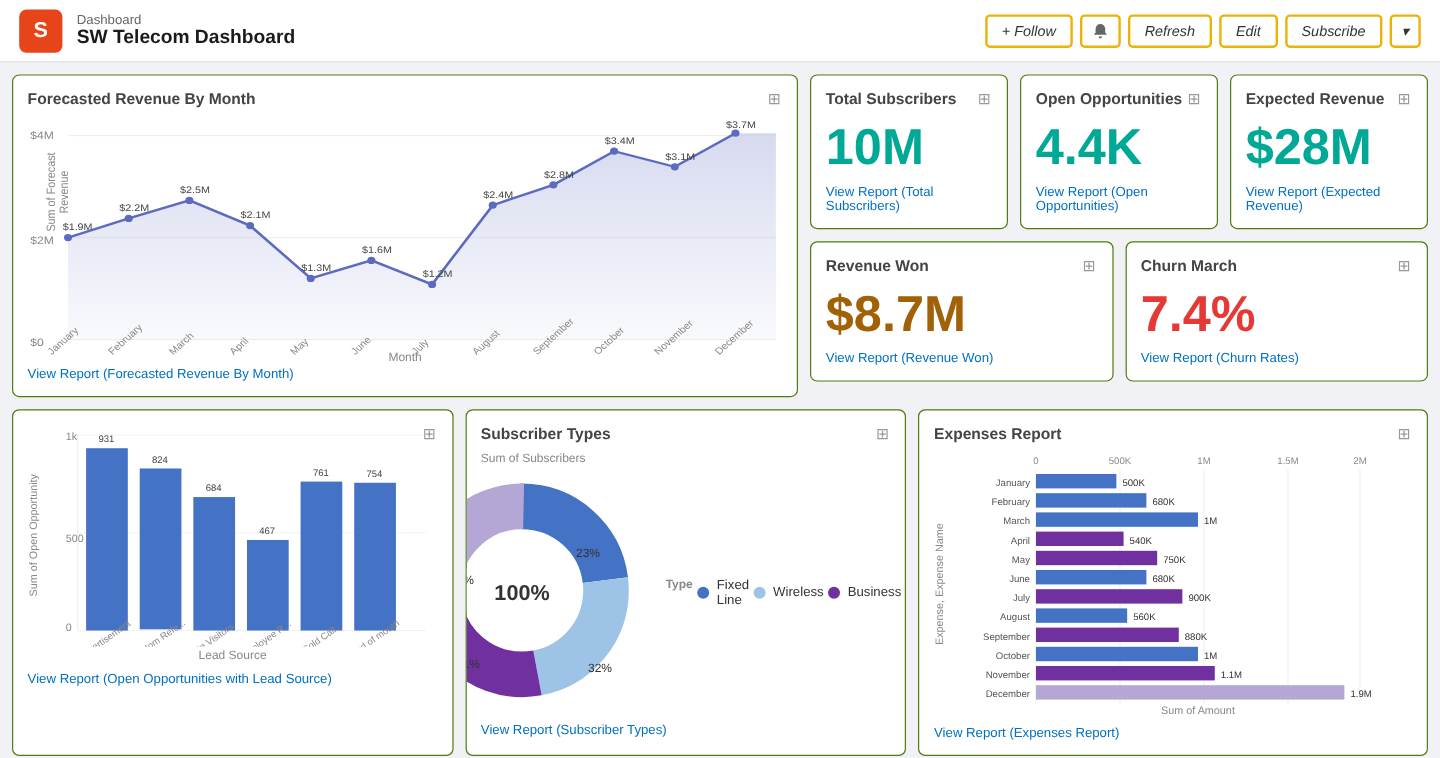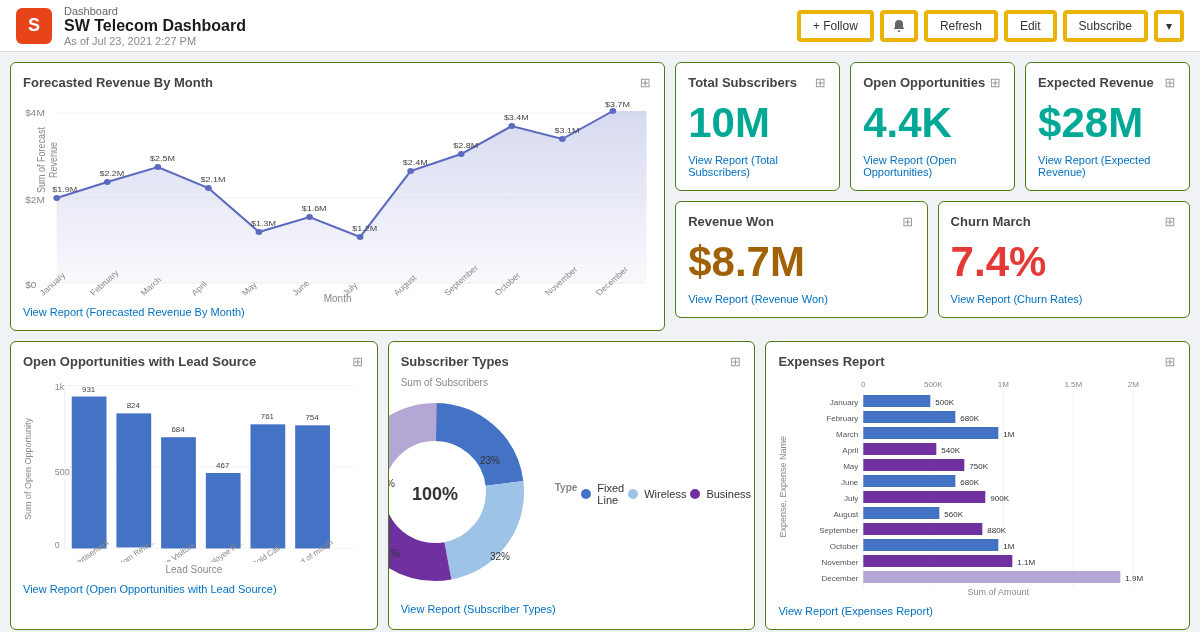--- a/index.html
+++ b/index.html
@@ -15,22 +15,22 @@
       display: flex; align-items: center; justify-content: center;
       color: #fff; font-size: 18px; font-weight: bold; margin-right: 12px; flex-shrink: 0;
     }
     .header-title-area { flex: 1; }
     .header-breadcrumb { font-size: 11px; color: #666; }
     .header-title { font-size: 16px; font-weight: 700; color: #1a1a1a; }
     .header-subtitle { font-size: 11px; color: #888; }
     .header-actions { display: flex; align-items: center; gap: 6px; }
     .btn {
       display: flex; align-items: center; gap: 4px;
-      padding: 5px 12px; border: 4px solid #eab308; border-radius: 4px;
-      background: #fff; cursor: pointer; font-size: 12px; color: #333;
+      padding: 5px 12px; border: 2px solid #eab308; border-radius: 4px;
+      background: #fff; cursor: pointer; font-size: 12px; color: #333; font-style: italic;
     }
     .btn-icon { padding: 5px 8px; }
 
     
     .main { padding: 10px; display: flex; flex-direction: column; gap: 10px; }
 
     .row { display: flex; gap: 10px; }
 
     
     .card {
@@ -65,21 +65,20 @@
     svg text { font-family: -apple-system, BlinkMacSystemFont, 'Segoe UI', sans-serif; }
   </style>
 </head>
 <body>
 
 <div class="header">
   <div class="header-logo">S</div>
   <div class="header-title-area">
     <div class="header-breadcrumb">Dashboard</div>
     <div class="header-title">SW Telecom Dashboard</div>
-    <div class="header-subtitle">As of Jul 23, 2021 2:27 PM</div>
   </div>
   <div class="header-actions">
     <button class="btn">+ Follow</button>
     <button class="btn btn-icon">
       <svg width="14" height="14" viewBox="0 0 14 14">
           <path d="M7 1a4 4 0 0 1 4 4v3l1.5 2H1.5L3 8V5a4 4 0 0 1 4-4zm0 12a1.5 1.5 0 0 1-1.5-1.5h3A1.5 1.5 0 0 1 7 13z" fill="#666"></path>
         </svg>
     </button>
     <button class="btn">Refresh</button>
     <button class="btn">Edit</button>
@@ -206,21 +205,20 @@
         </div>
 
       </div>
 
     </div>
   </div>
 
   <div class="row">
 
     <div class="card" style="flex: 1.2; min-width: 0;">
-      <div class="card-title">Open Opportunities with Lead Source</div>
       <div class="card-expand">⊞</div>
       <div style="display:flex; align-items:flex-start;">
         <div style="writing-mode:vertical-rl;transform:rotate(180deg);font-size:9px;color:#888;margin-right:4px;align-self:center;">Sum of Open Opportunity</div>
         <svg width="100%" height="185" viewBox="0 0 330 185">
 
           <text x="18" y="12" style="font-size:9px;fill:#888">1k</text>
           <text x="18" y="98" style="font-size:9px;fill:#888">500</text>
           <text x="18" y="172" style="font-size:9px;fill:#888">0</text>
           <line x1="28" y1="8" x2="28" y2="172" stroke="#ddd" stroke-width="0.5"></line>
           <line x1="28" y1="8" x2="320" y2="8" stroke="#e8e8e8" stroke-width="0.5"></line>

